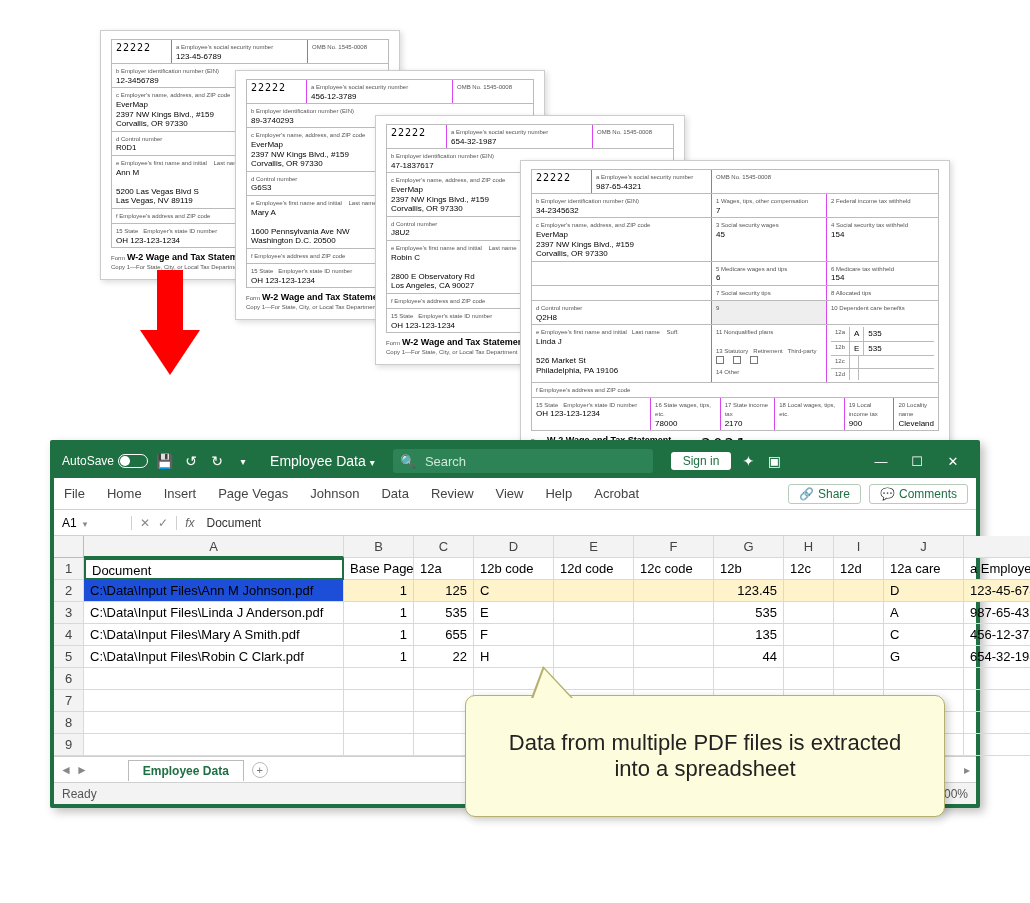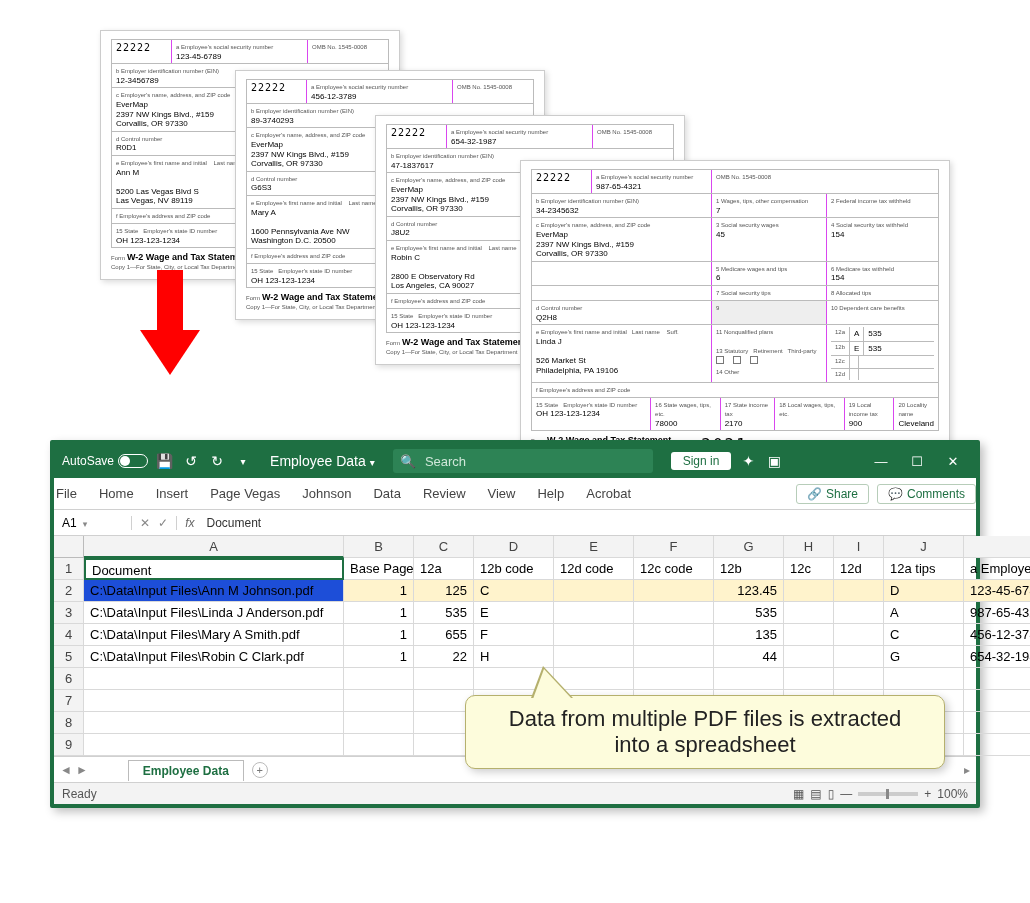--- a/index.html
+++ b/index.html
@@ -74,21 +74,21 @@
   .toggle::after{content:"";width:10px;height:10px;background:#fff;border-radius:50%;position:absolute;left:1px;top:1px;}
   .tb-icon{ width:18px;height:18px;display:flex;align-items:center;justify-content:center;font-size:14px; }
   .doc-name{ flex:0 0 auto; margin:0 10px; font-size:14px; }
   .searchbox{ flex:1; display:flex; align-items:center; background:#2d8355; border-radius:3px; height:24px; padding:0 8px; color:#cfe7d9; gap:6px; max-width:260px;}
   .searchbox input{ background:transparent;border:none;outline:none;color:#000000;font-size:13px;width:100%;}
   .searchbox input::placeholder{color:#cfe7d9;}
   .signin{ background:#fff;color:#1e6f42;border-radius:3px;padding:2px 12px;font-size:12px;margin-left:10px;}
   .win-btns{display:flex;gap:6px;margin-left:auto;}
   .win-btns span{width:30px;text-align:center;}
 
-  .ribbon-tabs{ display:flex; align-items:center; height:32px; padding:0 0; gap:18px; border-bottom:1px solid #d0d0d0; background:#fff;}
+  .ribbon-tabs{ display:flex; align-items:center; height:32px; padding:0 8px; gap:18px; border-bottom:1px solid #d0d0d0; background:#fff;}
   .ribbon-tabs .tab{ color:#444; font-size:13px; padding:4px 2px; }
   .ribbon-right{ margin-left:auto; display:flex; gap:8px;}
   .pill{ border:1px solid #b7cdb9; border-radius:3px; padding:2px 10px; font-size:12px; display:flex;gap:4px;align-items:center;}
   .pill.share{ color:#1e6f42; }
   .pill.comments{ color:#1e6f42; }
 
   .formula-bar{ display:flex; align-items:center; height:26px; border-bottom:1px solid #d0d0d0; font-size:12px;}
   .namebox{ width:78px; border-right:1px solid #d0d0d0; padding:0 8px; display:flex; align-items:center; gap:4px;}
   .namebox .dd::after{content:"▾";font-size:9px;color:#888;margin-left:2px;}
   .fx-ctrls{ display:flex; gap:8px; padding:0 8px; color:#888; border-right:1px solid #d0d0d0;}
@@ -109,21 +109,21 @@
   .tab-nav{ display:flex; gap:4px; margin-left:6px; color:#888;}
 
   .statusbar{ display:flex; align-items:center; height:22px; background:#f3f3f3; border-top:1px solid #d0d0d0; padding:0 8px; font-size:12px; color:#555;}
   .statusbar .spacer{flex:1;}
   .zoom{ display:flex; gap:6px; align-items:center;}
 
   
   .callout{
     position:absolute; left:435px; top:665px; width:480px;
     background:#fdfcdc; border:1px solid #b5b06d; border-radius:10px;
-    padding:10px 30px; font-size:22px; color:#222; text-align:center;
+    padding:34px 30px; font-size:22px; color:#222; text-align:center;
     box-shadow:3px 3px 8px rgba(0,0,0,.2);
   }
   .callout::before{
     content:""; position:absolute; left:65px; top:-30px;
     width:0;height:0;
     border-left:12px solid transparent;
     border-right:30px solid transparent;
     border-bottom:32px solid #b5b06d;
   }
   .callout::after{
@@ -413,21 +413,21 @@
       <div class="c rownum">1</div>
       <div class="c" style="border:2px solid #1e6f42">Document</div>
       <div class="c">Base Page</div>
       <div class="c">12a</div>
       <div class="c">12b code</div>
       <div class="c">12d code</div>
       <div class="c">12c code</div>
       <div class="c">12b</div>
       <div class="c">12c</div>
       <div class="c">12d</div>
-      <div class="c">12a tips</div>
+      <div class="c">12a care</div>
       <div class="c">a Employee social security</div>
     <div class="c rownum">2</div>
         <div class="c" style="background:#1d4ed8">C:\Data\Input Files\Ann M Johnson.pdf</div>
         <div class="c num" style="background: rgb(255, 243, 204);">1</div>
         <div class="c num" style="background: rgb(255, 243, 204);">125</div>
         <div class="c" style="background: rgb(255, 243, 204);">C</div>
         <div class="c" style="background: rgb(255, 243, 204);"></div>
         <div class="c" style="background: rgb(255, 243, 204);"></div>
         <div class="c num" style="background: rgb(255, 243, 204);">123.45</div>
         <div class="c" style="background: rgb(255, 243, 204);"></div>

